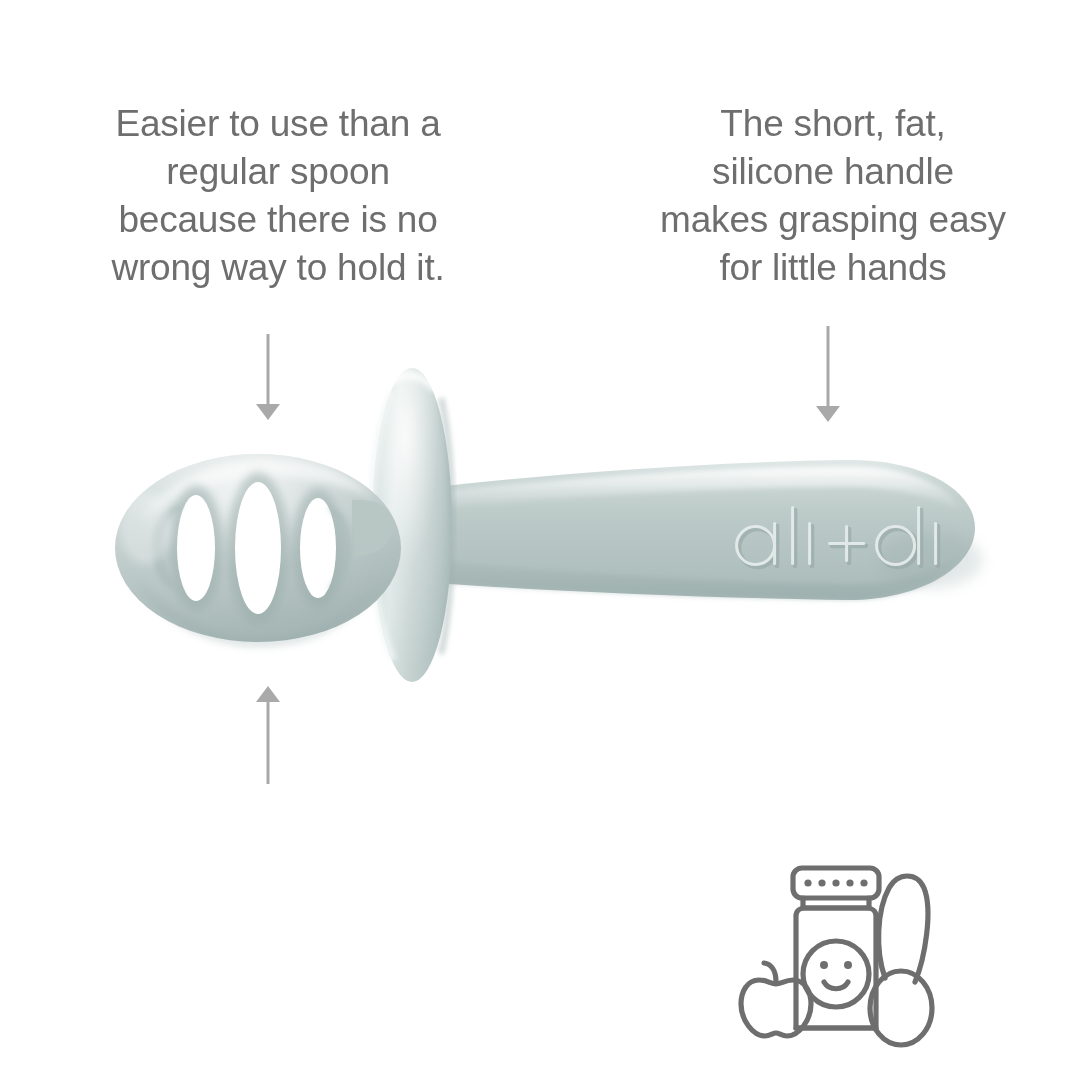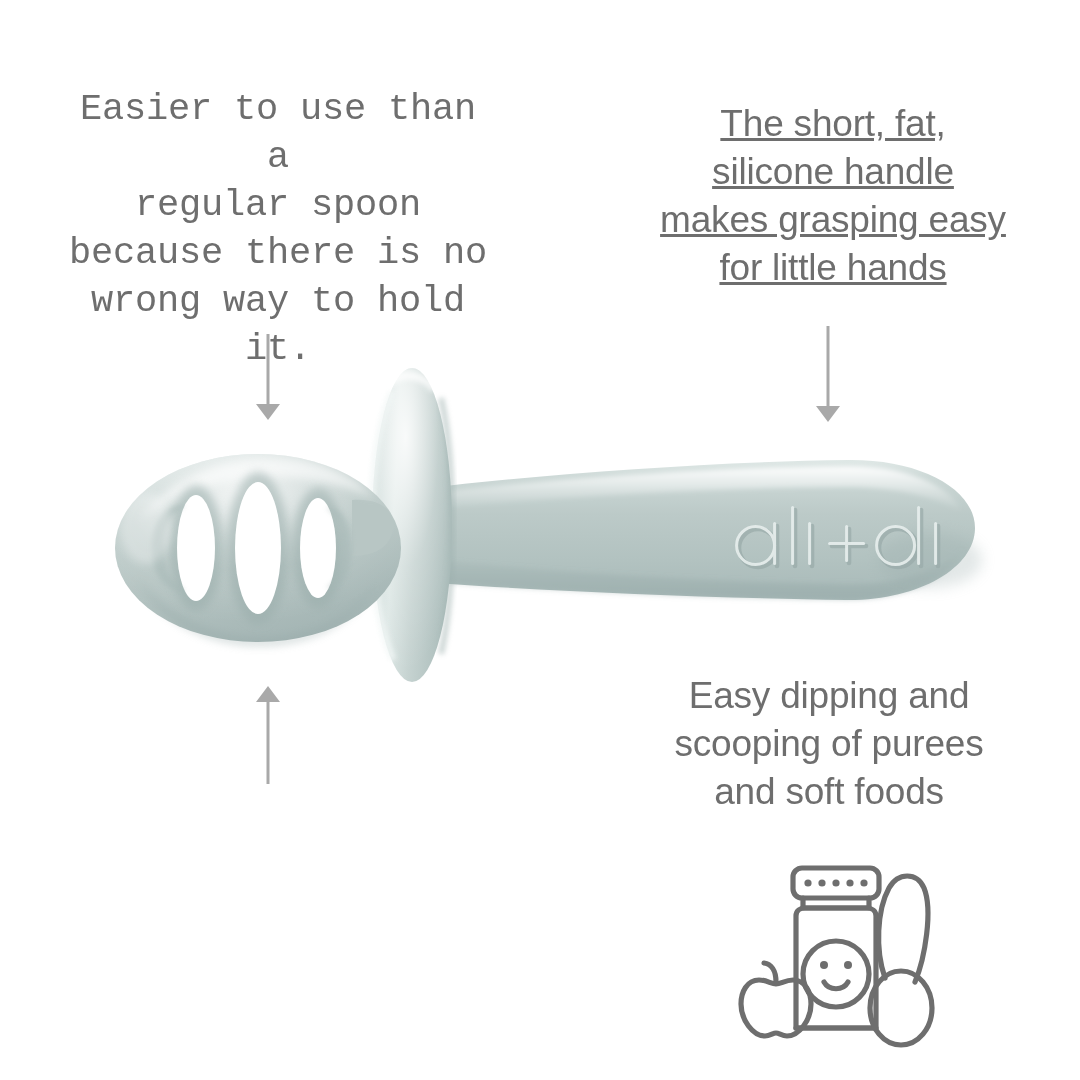--- a/index.html
+++ b/index.html
@@ -24,22 +24,22 @@
   .callout {
     position: absolute;
     color: #6e6e6e;
     font-size: 37px;
     line-height: 1.30;
     text-align: center;
     font-weight: 400;
     letter-spacing: -0.2px;
     white-space: pre-line;
   }
-  #callout-top-left   { left: 58px;  top: 85px; width: 440px; font-family: Liberation Mono, monospace; }
-  #callout-top-right  { left: 618px; top: 100px; width: 430px; text-decoration: underline; }
+  #callout-top-left   { left: 58px;  top: 100px; width: 440px; }
+  #callout-top-right  { left: 618px; top: 100px; width: 430px; }
   #callout-mid-right  { left: 622px; top: 672px; width: 414px; }
   #callout-bottom-left{ left: 56px;  top: 832px; width: 524px; }
 
   
   .arrow {
     position: absolute;
     width: 24px;
   }
   .arrow .shaft {
     position: absolute;
@@ -248,23 +248,20 @@
   <div class="callout" id="callout-top-left">Easier to use than a
 regular spoon
 because there is no
 wrong way to hold it.</div>
 
   <div class="callout" id="callout-top-right">The short, fat,
 silicone handle
 makes grasping easy
 for little hands</div>
 
-  <div class="callout" id="callout-mid-right">Easy dipping and
-scooping of purees
-and soft foods</div>
 
 
   <div class="arrow down" id="arrow-top-left">
     <div class="shaft" style="height:70px;"></div>
     <div class="head"></div>
   </div>
 
   <div class="arrow down" id="arrow-top-right">
     <div class="shaft" style="height:80px;"></div>
     <div class="head"></div>

